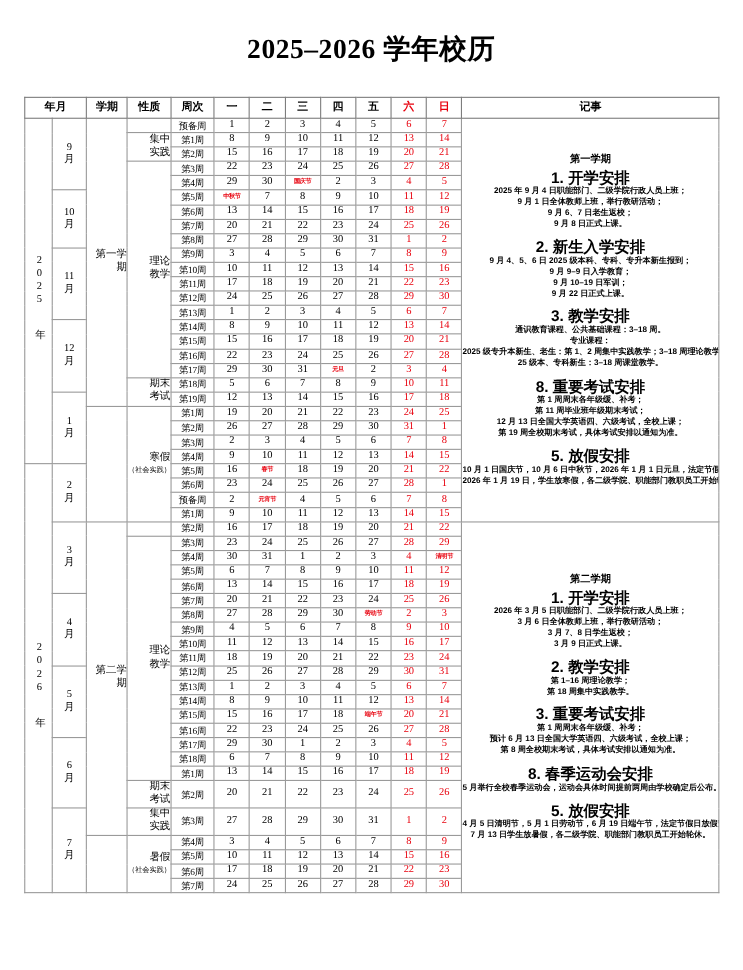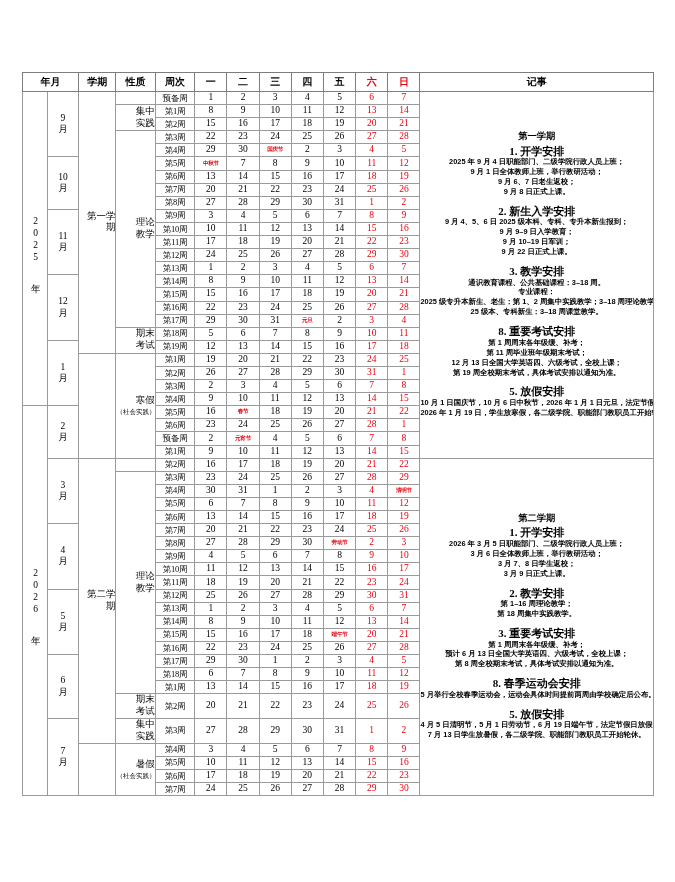--- a/index.html
+++ b/index.html
@@ -22,21 +22,21 @@
     font-weight: bold;
     font-size: 25px;
     letter-spacing: 0.5px;
     padding-top: 28px;
     padding-bottom: 0;
     color: #000;
   }
   #cal-wrap {
     position: absolute;
     left: 22px;
-    top: 72px;
+    top: 88px;
     width: 520px;
   }
   table.cal {
     border-collapse: collapse;
     table-layout: fixed;
     width: 632px;
     font-size: 9px;
     color: #000;
   }
   table.cal td, table.cal th {
@@ -122,38 +122,38 @@
     margin-left: 40px;
   }
   .n-head {
     font-weight: bold;
     font-size: 9.3px;
     display: block;
     margin: 0 0 3px 0;
   }
   .n-sub {
     font-weight: bold;
-    font-size: 11px;
+    font-size: 14px;
     display: block;
     margin: 4px 0 0 0;
-    font-family: Liberation Serif, serif;
   }
   .n-line {
     display: block;
     font-size: 7.4px;
     line-height: 1.34;
     font-weight: bold;
   }
   .n-gap { display: block; height: 5px; }
 </style>
 </head>
 <body>
 
 <div id="page">
 
+  <div id="doc-title">2025–2026 学年校历</div>
 
   <div id="cal-wrap">
     <table class="cal">
       <colgroup>
         <col class="c-yr">
           <col class="c-mo">
           <col class="c-term">
           <col class="c-nat">
           <col class="c-week">
         <col class="c-day">

